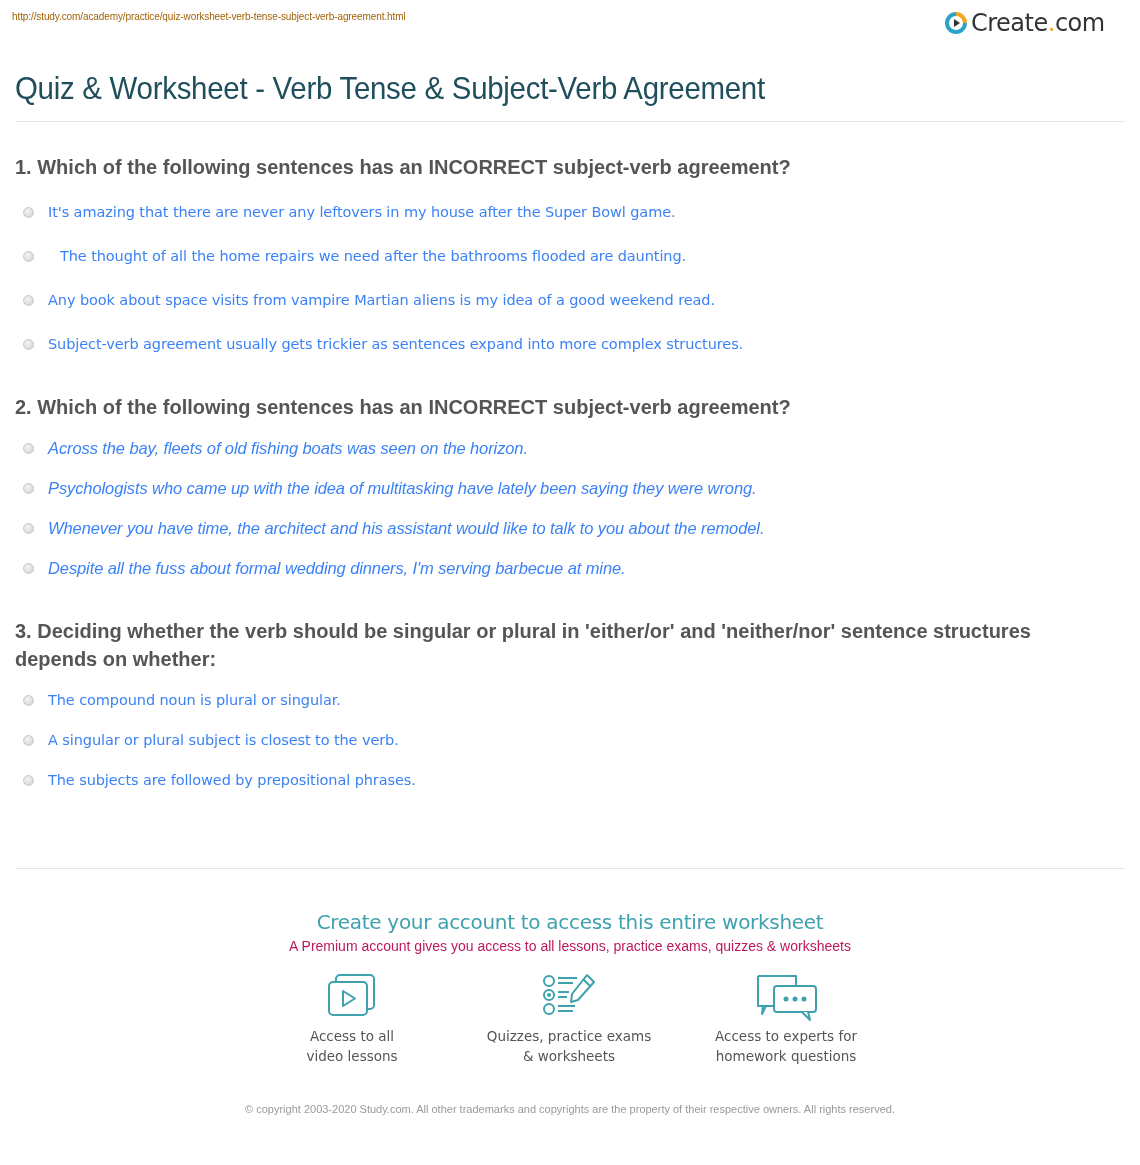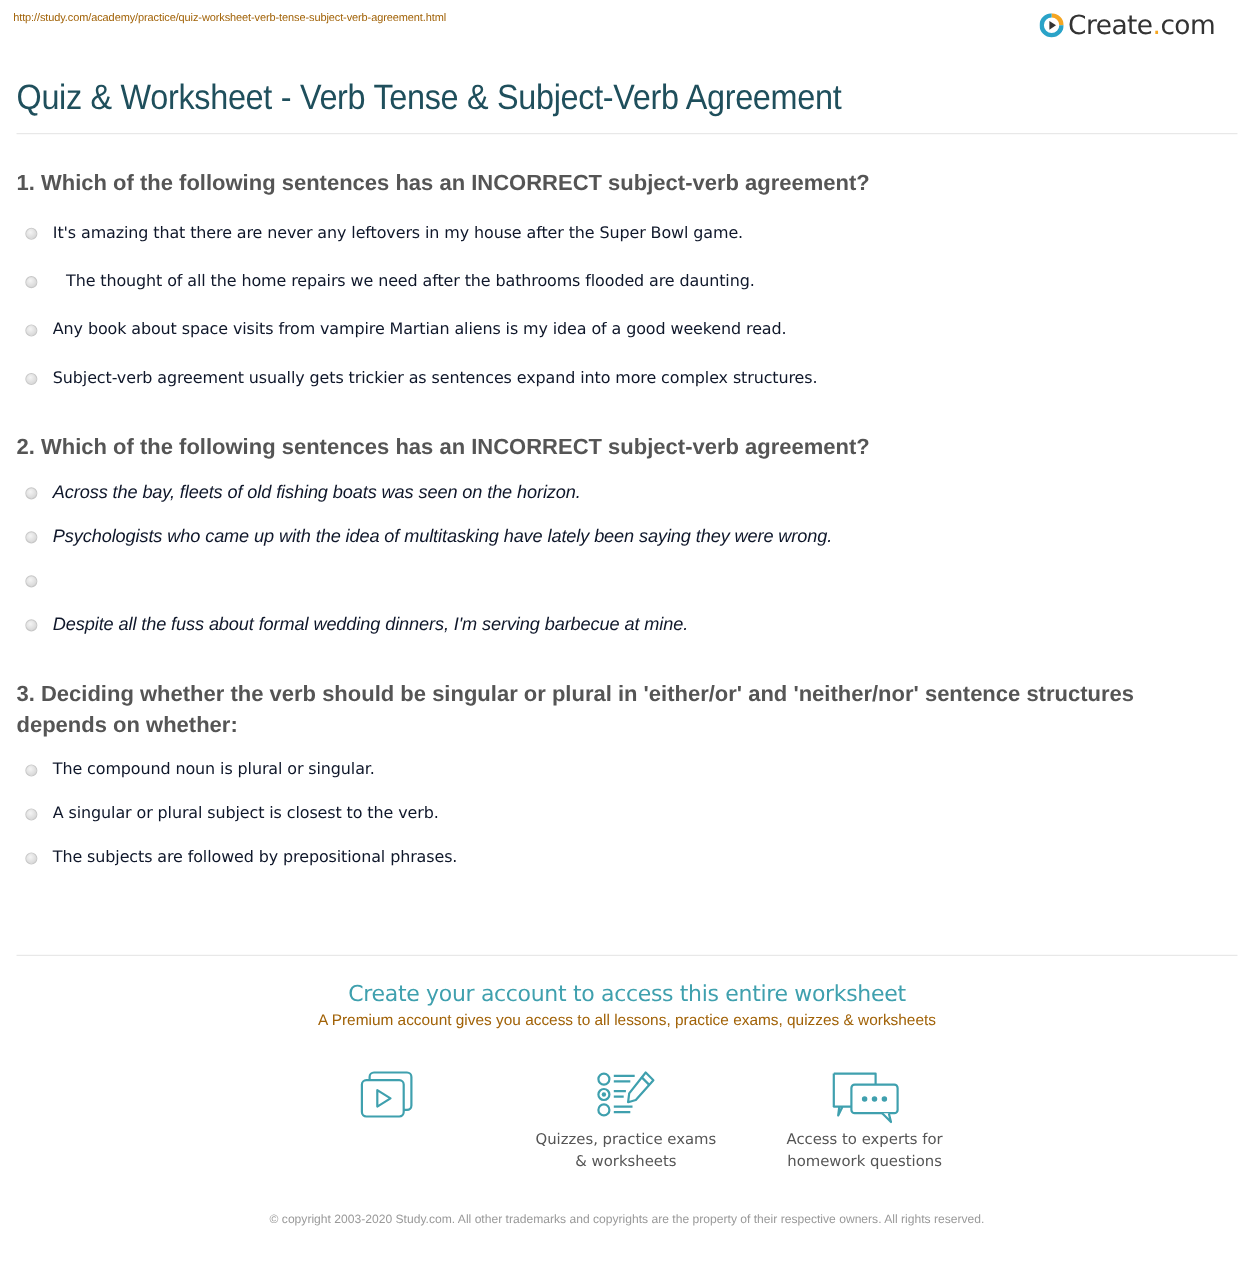--- a/index.html
+++ b/index.html
@@ -51,40 +51,41 @@
       margin-left: 8px;
     }
     .radio {
       width: 11px; height: 11px; border-radius: 50%;
       background: radial-gradient(circle at 40% 35%, #f4f4f4, #cfcfcf);
       border: 1px solid #c8c8c8;
       margin-right: 14px; flex: none;
     }
     .opt-text {
       font-family: "DejaVu Sans", sans-serif;
-      font-size: 14.5px; color: #0f172a;
+      font-size: 14.5px; color: #3b82f6;
       letter-spacing: -0.1px;
       text-align: center;
     }
     .opt-text.cond {
       font-family: "Liberation Sans", sans-serif;
       font-size: 16.5px;
       font-style: italic;
     }
     .cta {
       position: absolute; left: 0; width: 1140px; text-align: center;
     }
     .cta-title {
       font-family: "DejaVu Sans", sans-serif;
       font-size: 20px; color: #3fa0ae; font-weight: normal;
       letter-spacing: -0.3px;
+      margin-top: 19px;
     }
     .cta-sub {
       font-family: "Liberation Sans", sans-serif;
-      font-size: 14px; color: #a16207; margin-top: 4px;
+      font-size: 14px; color: #be185d; margin-top: 4px;
     }
     .features {
       position: absolute; top: 972px; left: 0; width: 1140px;
     }
     .feature {
       position: absolute; width: 200px; text-align: center;
     }
     .feature svg { display: block; margin: 0 auto; }
     .feature-label {
       font-family: "DejaVu Sans", sans-serif;
@@ -143,20 +144,21 @@
     <li class="option">
       <span class="radio"></span>
       <span class="opt-text cond">Across the bay, fleets of old fishing boats was seen on the horizon.</span>
     </li>
     <li class="option">
       <span class="radio"></span>
       <span class="opt-text cond">Psychologists who came up with the idea of multitasking have lately been saying they were wrong.</span>
     </li>
     <li class="option">
       <span class="radio"></span>
+      <span class="opt-text cond">Whenever you have time, the architect and his assistant would like to talk to you about the remodel.</span>
     </li>
     <li class="option">
       <span class="radio"></span>
       <span class="opt-text cond">Despite all the fuss about formal wedding dinners, I'm serving barbecue at mine.</span>
     </li>
   </ul>
 </div>
 
 <div class="question" style="top:617px; right:50px;">
   <div class="q-text">3. Deciding whether the verb should be singular or plural in 'either/or' and 'neither/nor' sentence structures depends on whether:</div>
@@ -183,20 +185,24 @@
   <div class="cta-sub">A Premium account gives you access to all lessons, practice exams, quizzes &amp; worksheets</div>
 </div>
 
 <div class="features">
   <div class="feature" style="left:252px;">
     <svg width="52" height="46" viewBox="0 0 52 46">
       <rect x="10" y="3" width="38" height="34" rx="4" fill="none" stroke="#3fa0ae" stroke-width="2"></rect>
       <rect x="3" y="10" width="38" height="33" rx="4" fill="#fff" stroke="#3fa0ae" stroke-width="2"></rect>
       <polygon points="17,19 17,34 29,26.5" fill="none" stroke="#3fa0ae" stroke-width="2" stroke-linejoin="round"></polygon>
     </svg>
+    <div class="feature-label">
+      <div>Access to all</div>
+      <div>video lessons</div>
+    </div>
   </div>
 
   <div class="feature" style="left:469px;">
     <svg width="56" height="46" viewBox="0 0 56 46">
       <circle cx="8" cy="9" r="5" fill="none" stroke="#3fa0ae" stroke-width="2"></circle>
       <circle cx="8" cy="23" r="5" fill="none" stroke="#3fa0ae" stroke-width="2"></circle>
       <circle cx="8" cy="23" r="2" fill="#3fa0ae"></circle>
       <circle cx="8" cy="37" r="5" fill="none" stroke="#3fa0ae" stroke-width="2"></circle>
       <line x1="17" y1="6" x2="36" y2="6" stroke="#3fa0ae" stroke-width="2"></line>
       <line x1="17" y1="11" x2="32" y2="11" stroke="#3fa0ae" stroke-width="2"></line>

